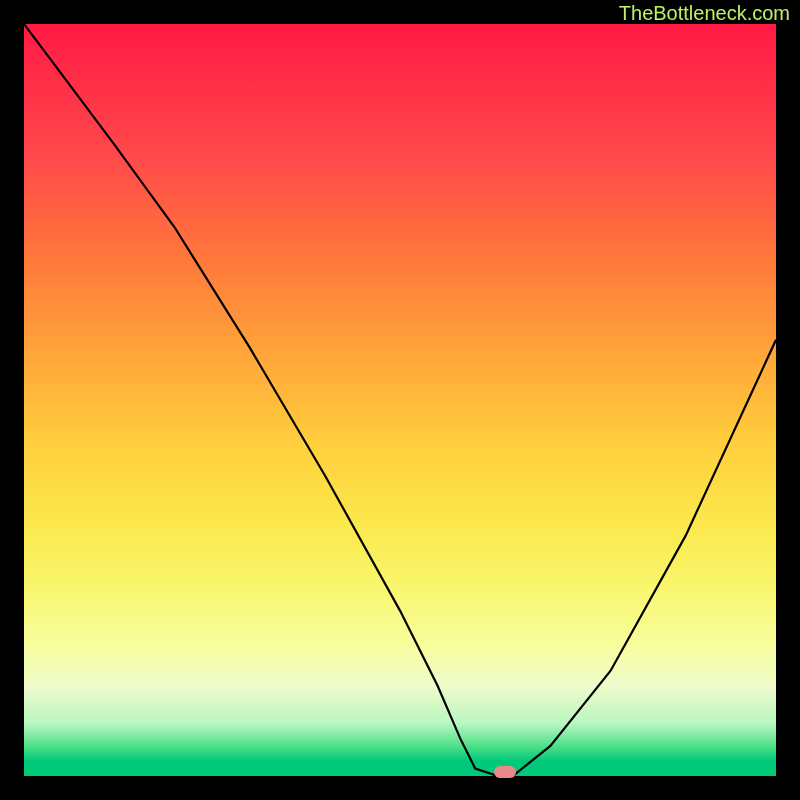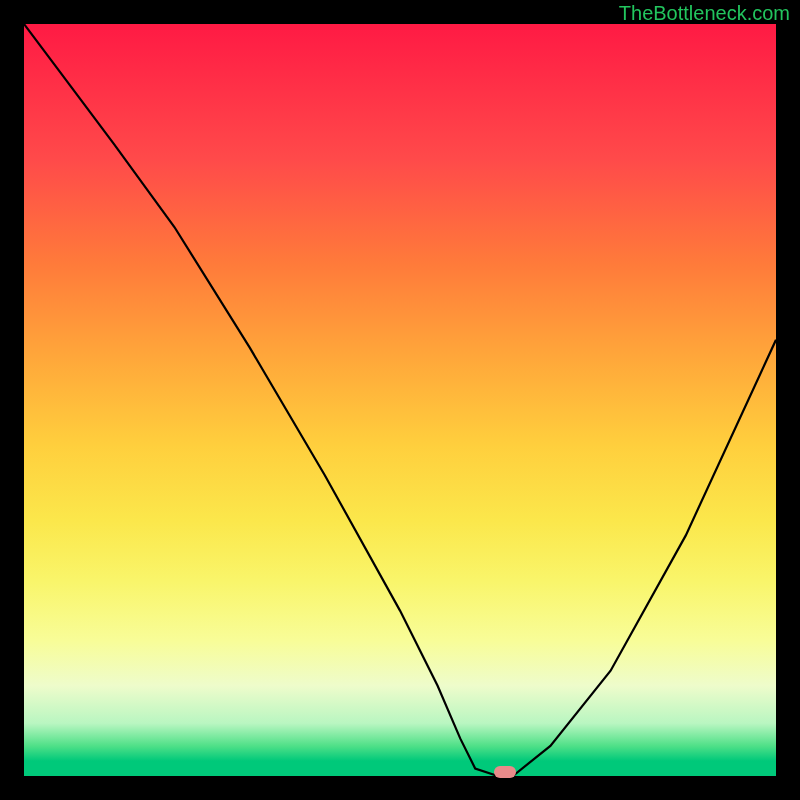--- a/index.html
+++ b/index.html
@@ -55,21 +55,21 @@
     width: 22px;
     height: 12px;
     border-radius: 6px;
     background: #e98a8a;
     transform: translate(-50%, -50%);
   }
   .attribution {
     position: absolute;
     top: 2px;
     right: 10px;
-    color: #22c55e;
+    color: #bef264;
     font-size: 20px;
     font-weight: 500;
     user-select: none;
   }
 </style>
 </head>
 <body>
 
 <div class="frame">
 

